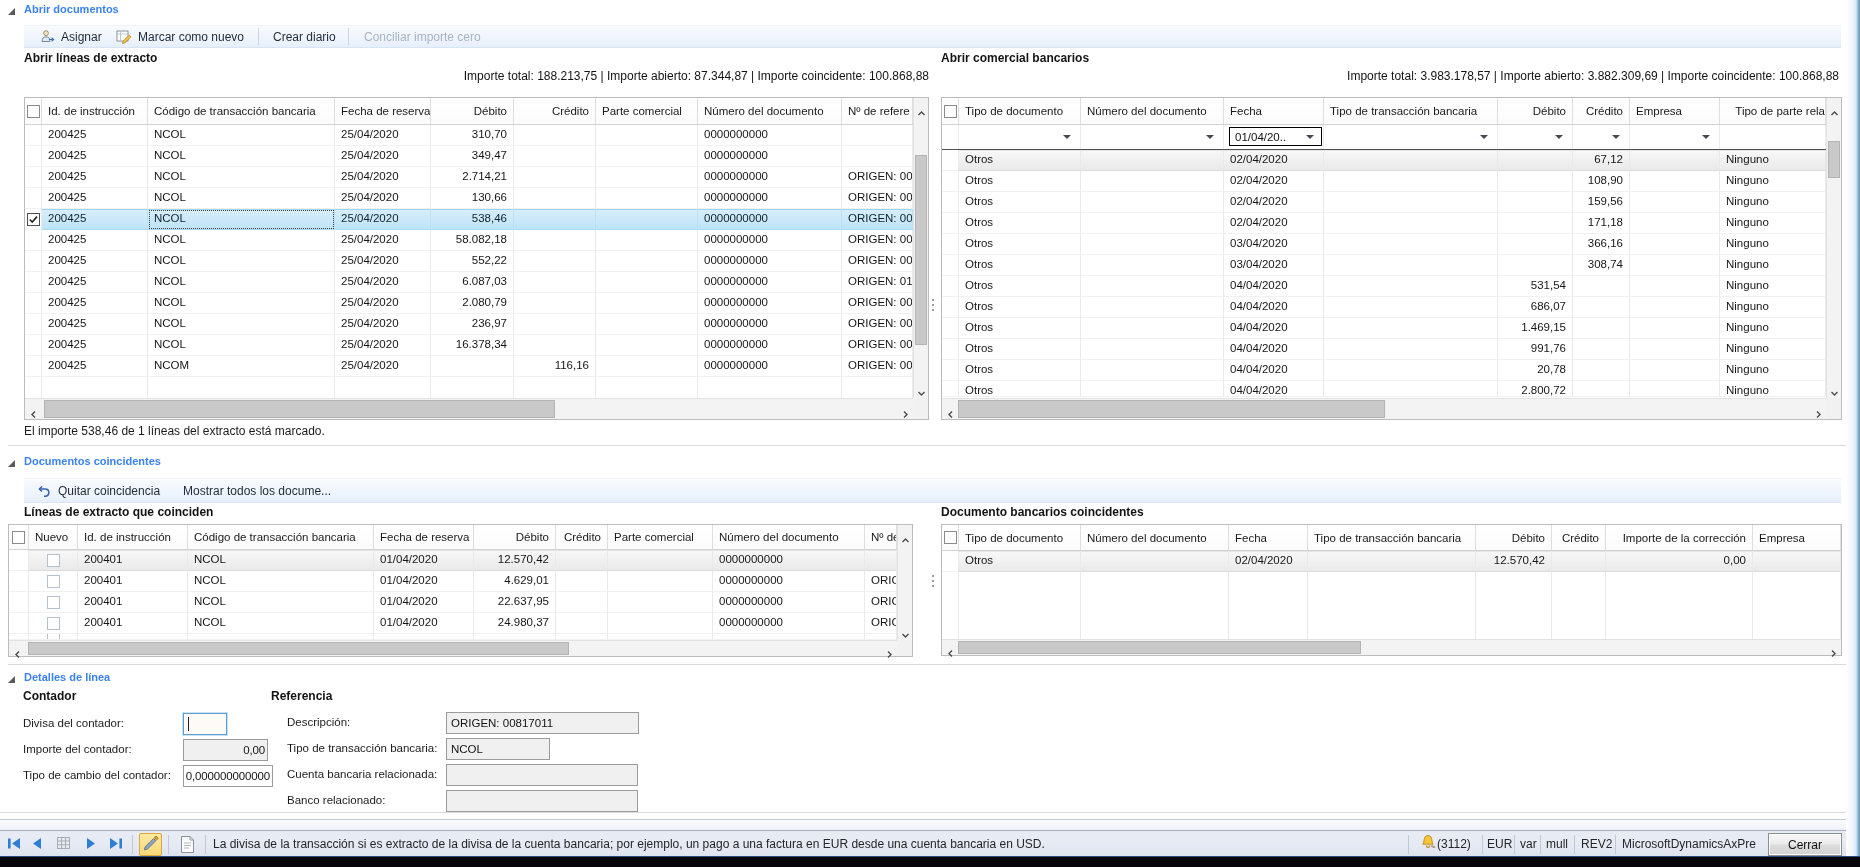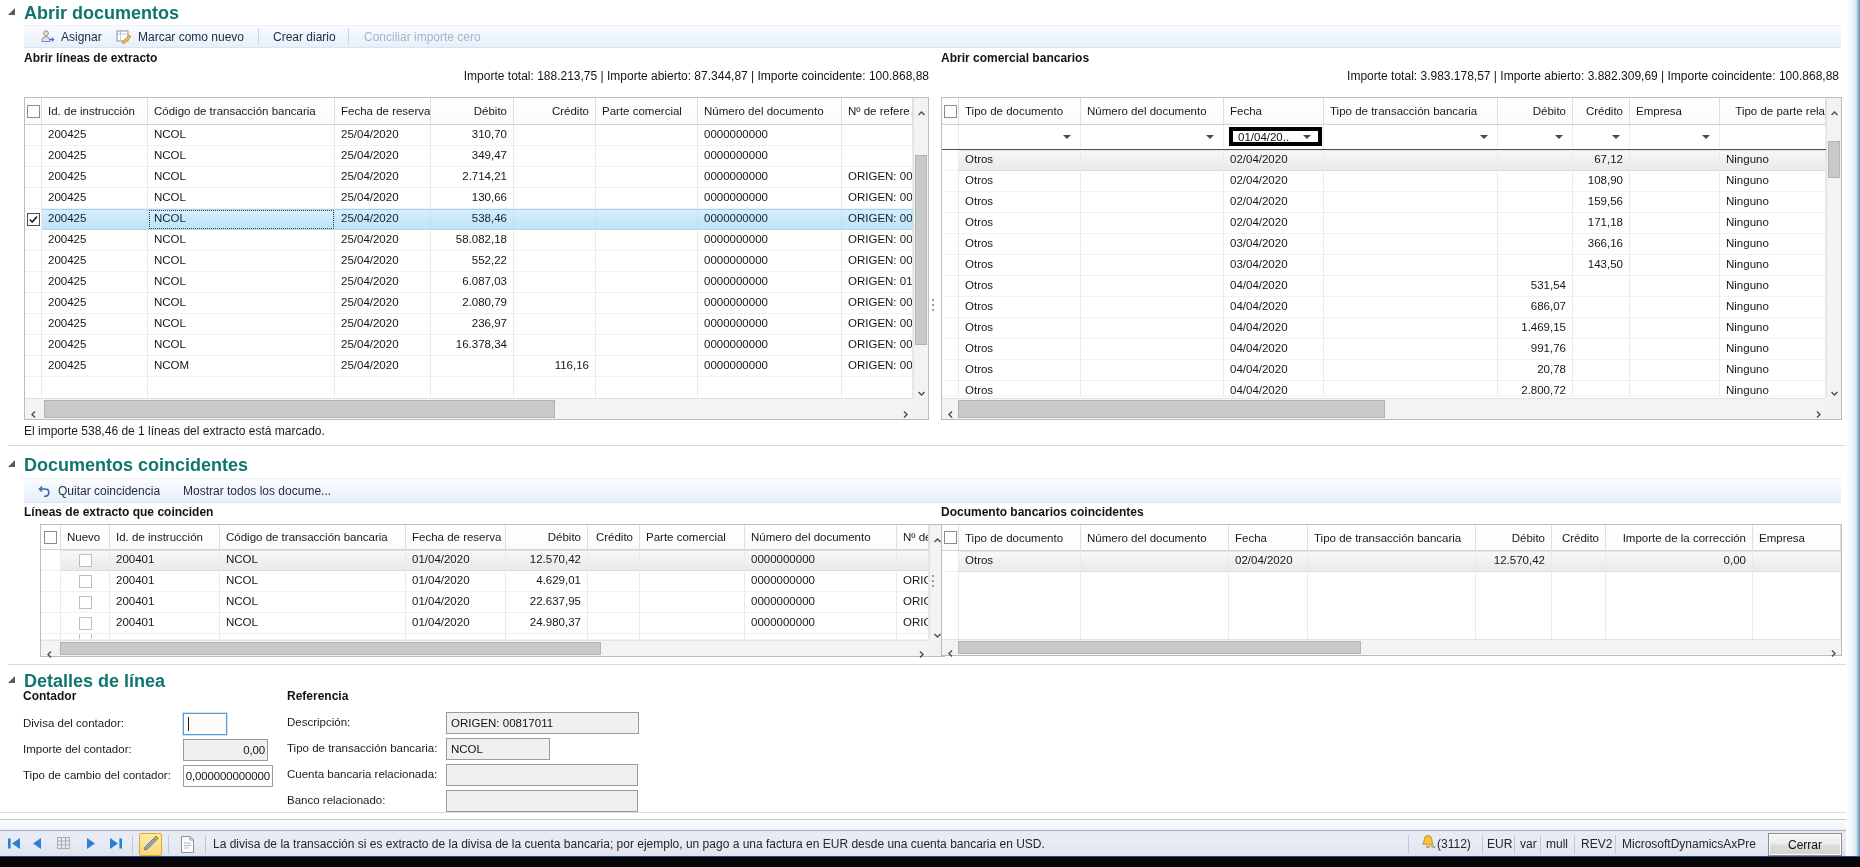--- a/index.html
+++ b/index.html
@@ -1,41 +1,41 @@
 <!DOCTYPE html>
 <html><head>
 <meta charset="utf-8">
 <style>
   html,body{margin:0;padding:0;}
   body{width:1860px;height:867px;overflow:hidden;background:#ffffff;
        font-family:"Liberation Sans","DejaVu Sans",sans-serif;
        -webkit-font-smoothing:antialiased;}
   #root{position:relative;width:1860px;height:867px;background:#ffffff;}
-  .sec-title{position:absolute;font-size:18px;font-weight:bold;color:#0f766e;white-space:nowrap;}
+  .sec-title{position:absolute;font-size:11px;font-weight:bold;color:#3b82f6;white-space:nowrap;}
   .tri{position:absolute;width:0;height:0;border-left:7px solid transparent;border-bottom:7px solid #5a5a5a;}
   .panel-title{position:absolute;font-size:12px;font-weight:bold;color:#141414;white-space:nowrap;}
   .summary{position:absolute;font-size:12px;color:#131313;text-align:right;white-space:nowrap;}
   
   .toolbar{position:absolute;background:linear-gradient(180deg,#f9fbfe 0%,#eff5fc 55%,#e6effa 100%);
            border-top:1px solid #eef3f9;border-bottom:1px solid #d9e4f2;}
   .tb-btn{position:absolute;top:0;height:100%;display:flex;align-items:center;cursor:default;}
   .tb-label{font-size:12px;color:#1e2a3a;white-space:nowrap;}
   .tb-label.disabled{color:#a7b4c4;}
   .tb-sep{position:absolute;top:2px;bottom:2px;width:1px;background:#c8d5e6;}
   
   .grid{position:absolute;background:#ffffff;border:1px solid #bcbcbc;box-sizing:content-box;}
   .ghead{position:absolute;left:0;top:0;display:flex;background:linear-gradient(180deg,#ffffff,#fbfbfc);border-bottom:1px solid #d2d2d2;box-sizing:border-box;}
   .ghc{box-sizing:border-box;border-right:1px solid #dedede;display:flex;align-items:center;padding:0 0 0 6px;font-size:11.5px;color:#1a1a1a;white-space:nowrap;overflow:hidden;}
   .ghc.right{justify-content:flex-end;padding:0 6px 0 0;}
   .ghc.rowsel{padding:0;justify-content:center;}
   .gfilter{position:absolute;left:0;display:flex;background:#ffffff;border-bottom:1px solid #4f4f4f;box-sizing:border-box;}
   .gfc{position:relative;box-sizing:border-box;border-right:1px solid #ececec;height:100%;}
   .drop-arrow{position:absolute;right:9px;top:50%;margin-top:-2px;width:0;height:0;
               border-left:4px solid transparent;border-right:4px solid transparent;border-top:4px solid #424a55;}
-  .fbox{position:absolute;left:5px;top:2px;bottom:3px;background:#ffffff;border:4px solid #000000;font-size:11.5px;color:#101010;display:flex;align-items:center;padding-left:5px;box-sizing:border-box;}
+  .fbox{position:absolute;left:5px;top:2px;bottom:3px;background:#ffffff;border:1px solid #000000;font-size:11.5px;color:#101010;display:flex;align-items:center;padding-left:5px;box-sizing:border-box;}
   .fbox .drop-arrow{right:7px;}
   .gbody{position:absolute;left:0;overflow:hidden;}
   .grow{display:flex;height:21px;box-sizing:border-box;}
   .grow.partial{overflow:hidden;}
   .gc{box-sizing:border-box;border-right:1px solid #eaeaea;border-bottom:1px solid #f1f1f1;padding:0 6px;font-size:11.5px;color:#161616;line-height:19px;white-space:nowrap;overflow:hidden;}
   .gc.right{text-align:right;}
   .gc.rowsel{padding:0;display:flex;align-items:center;justify-content:center;}
   .gstrip{display:flex;flex:1;min-width:0;}
   .gstrip.sel-blue{background:linear-gradient(180deg,#d8eefb 0%,#bde3f7 100%);box-shadow:inset 0 1px 0 #9dd3ef,inset 0 -1px 0 #8cc6e7;}
   .gstrip.sel-blue .gc{border-bottom-color:#a9dcf4;border-right-color:#b9e2f6;color:#10222e;}
@@ -476,21 +476,21 @@
           </div>
         </div>
         <div class="grow">
           <div class="gc rowsel" style="width: 17px; flex: 0 0 17px;"></div>
           <div class="gstrip">
             <div class="gc" style="width: 122px; flex: 0 0 122px;">Otros</div>
             <div class="gc" style="width: 143px; flex: 0 0 143px;"></div>
             <div class="gc" style="width: 100px; flex: 0 0 100px;">03/04/2020</div>
             <div class="gc" style="width: 174px; flex: 0 0 174px;"></div>
             <div class="gc right" style="width: 75px; flex: 0 0 75px;"></div>
-            <div class="gc right" style="width: 57px; flex: 0 0 57px;">143,50</div>
+            <div class="gc right" style="width: 57px; flex: 0 0 57px;">308,74</div>
             <div class="gc" style="width: 90px; flex: 0 0 90px;"></div>
             <div class="gc" style="width: 106px; flex: 0 0 106px;">Ninguno</div>
           </div>
         </div>
         <div class="grow">
           <div class="gc rowsel" style="width: 17px; flex: 0 0 17px;"></div>
           <div class="gstrip">
             <div class="gc" style="width: 122px; flex: 0 0 122px;">Otros</div>
             <div class="gc" style="width: 143px; flex: 0 0 143px;"></div>
             <div class="gc" style="width: 100px; flex: 0 0 100px;">04/04/2020</div>
@@ -613,21 +613,21 @@
       <span class="tb-label">Quitar coincidencia</span>
     </div>
     <div class="tb-btn" style="left:159px;">
       <span class="tb-label">Mostrar todos los docume...</span>
     </div>
   </div>
 
   <div class="panel-title" style="left:24px;top:505px;">Líneas de extracto que coinciden</div>
   <div class="panel-title" style="left:941px;top:505px;">Documento bancarios coincidentes</div>
 
-  <div id="grid-matched-statement" class="grid" style="left:40px;top:524px;width:903px;height:131px;">
+  <div id="grid-matched-statement" class="grid" style="left:8px;top:524px;width:903px;height:131px;">
       <div class="ghead" style="height: 25px; width: 888px;">
         <div class="ghc rowsel" style="width: 20px;">
           <div class="cb"></div>
         </div>
         <div class="ghc" style="width: 49px;">
           <span>Nuevo</span>
         </div>
         <div class="ghc" style="width: 110px;">
           <span>Id. de instrucción</span>
         </div>
@@ -826,21 +826,21 @@
       <i></i>
       <i></i>
     </div>
 
   <div class="hr-line" style="left:8px;top:664px;width:1838px;"></div>
 
   <div class="tri" style="left:8px;top:676px;"></div>
   <div class="sec-title" style="left:24px;top:671px;">Detalles de línea</div>
 
   <div class="panel-title" style="left:23px;top:689px;">Contador</div>
-  <div class="panel-title" style="left:287px;top:689px;">Referencia</div>
+  <div class="panel-title" style="left:271px;top:689px;">Referencia</div>
 
   <div id="details-fields">
       <div class="fld-label" style="left: 23px; top: 717px;">Divisa del contador:</div>
       <div class="fld-box focused" style="left: 183px; top: 713px; width: 44px; height: 22px;">
         <span class="caret"></span>
         <span></span>
       </div>
       <div class="fld-label" style="left: 23px; top: 743px;">Importe del contador:</div>
       <div class="fld-box right" style="left: 183px; top: 739px; width: 85px; height: 22px;">
         <span>0,00</span>

